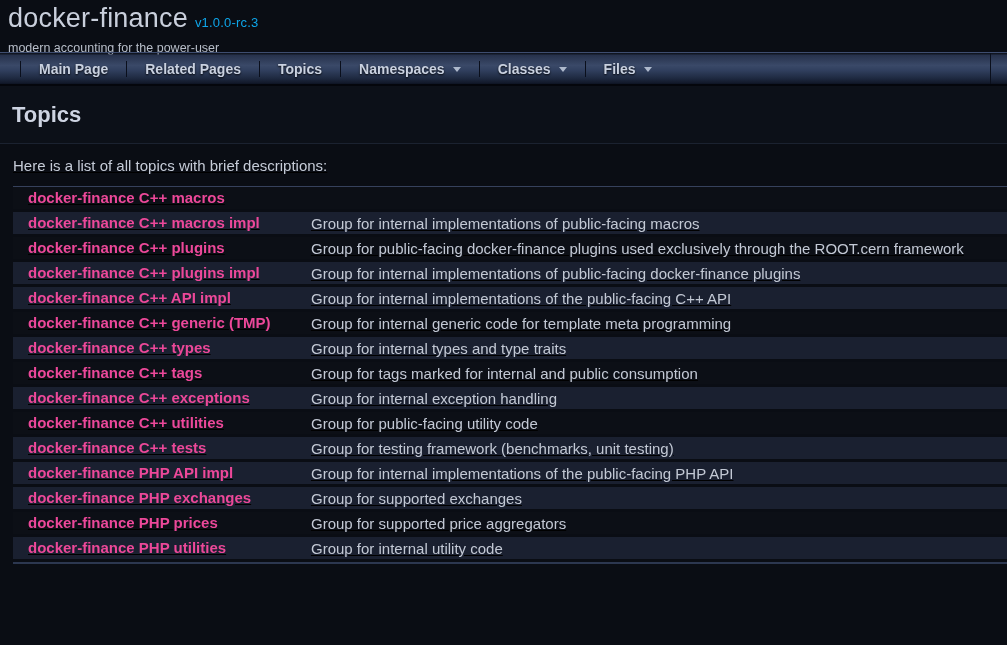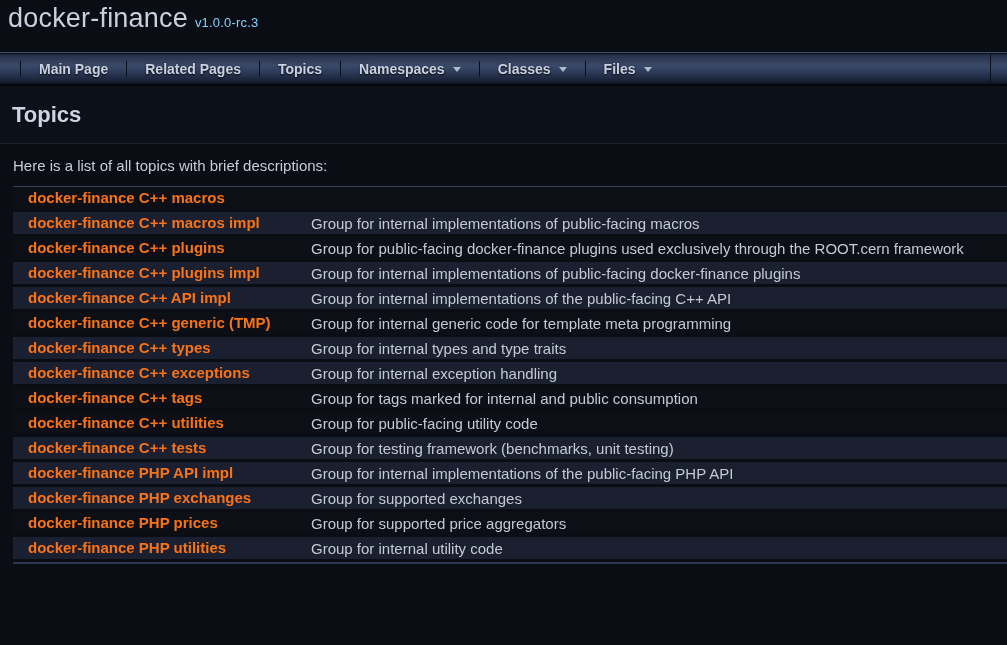--- a/index.html
+++ b/index.html
@@ -11,21 +11,21 @@
     overflow: hidden;
     position: relative;
   }
 
   
   #titlearea { padding: 3px 0 0 8px; height: 52px; }
   .projectname {
     font-size: 27px; color: #c9cfdc; letter-spacing: 0.2px;
     line-height: 30px; white-space: nowrap;
   }
-  .projectnumber { font-size: 13px; color: #7dd3fc; margin-left: 7px; font-weight: normal; }
+  .projectnumber { font-size: 13px; color: #0ea5e9; margin-left: 7px; font-weight: normal; }
   .projectbrief { font-size: 12.5px; color: #b8bec9; margin-top: 3px; }
 
   
   .tabs {
     position: relative;
     height: 34px;
     display: flex;
     align-items: center;
     padding-left: 20px;
     background: linear-gradient(180deg,
@@ -61,45 +61,46 @@
   
   .pageheader {
     background: #0c1018;
     border-bottom: 1px solid #1b2230;
     padding: 16px 15px 14px 12px;
     height: 58px;
   }
   .pagetitle { margin: 0; font-size: 22px; font-weight: bold; color: #ced4e2; }
 
   
-  .contents { padding: 13px 0 16px 13px; }
+  .contents { padding: 13px 0 16px 13px; text-decoration: underline; }
   .intro { margin: 0 0 12px 0; font-size: 15px; color: #c6ccd8; }
 
   .directory { border-top: 1px solid #36415c; }
   .dirrow { display: flex; align-items: center; height: 22px; margin-bottom: 3px; }
   .dirrow.odd  { background: #0c0f16; }
   .dirrow.even { background: #1a2030; }
   .col-name { flex: 0 0 298px; padding-left: 15px; white-space: nowrap; overflow: hidden; }
   .col-name a {
-    color: #f97316; font-weight: bold; font-size: 15px;
+    color: #ec4899; font-weight: bold; font-size: 15px;
     text-decoration: none; cursor: pointer;
   }
   .col-desc {
     flex: 1; font-size: 15px; color: #c3c9d5;
     white-space: nowrap; overflow: hidden;
   }
   .table-bottom-line { height: 2px; background: #2c3750; }
 </style>
 </head>
 <body>
 
 <div id="titlearea">
   <div class="projectname">
     <span>docker-finance</span><span class="projectnumber">v1.0.0-rc.3</span>
   </div>
+  <div class="projectbrief">modern accounting for the power-user</div>
 </div>
 
 <div class="tabs">
 
   <div class="tab">
       <span class="tab-label">Main Page</span>
     </div>
     <div class="tab">
       <span class="tab-label">Related Pages</span>
     </div>
@@ -149,27 +150,27 @@
         <div class="col-desc">Group for internal implementations of the public-facing C++ API</div>
       </div>
       <div class="dirrow odd">
         <div class="col-name"><a>docker-finance C++ generic (TMP)</a></div>
         <div class="col-desc">Group for internal generic code for template meta programming</div>
       </div>
       <div class="dirrow even">
         <div class="col-name"><a>docker-finance C++ types</a></div>
         <div class="col-desc">Group for internal types and type traits</div>
       </div>
+      <div class="dirrow odd">
+        <div class="col-name"><a>docker-finance C++ tags</a></div>
+        <div class="col-desc">Group for tags marked for internal and public consumption</div>
+      </div>
       <div class="dirrow even">
         <div class="col-name"><a>docker-finance C++ exceptions</a></div>
         <div class="col-desc">Group for internal exception handling</div>
-      </div>
-      <div class="dirrow odd">
-        <div class="col-name"><a>docker-finance C++ tags</a></div>
-        <div class="col-desc">Group for tags marked for internal and public consumption</div>
       </div>
       <div class="dirrow odd">
         <div class="col-name"><a>docker-finance C++ utilities</a></div>
         <div class="col-desc">Group for public-facing utility code</div>
       </div>
       <div class="dirrow even">
         <div class="col-name"><a>docker-finance C++ tests</a></div>
         <div class="col-desc">Group for testing framework (benchmarks, unit testing)</div>
       </div>
       <div class="dirrow even">

